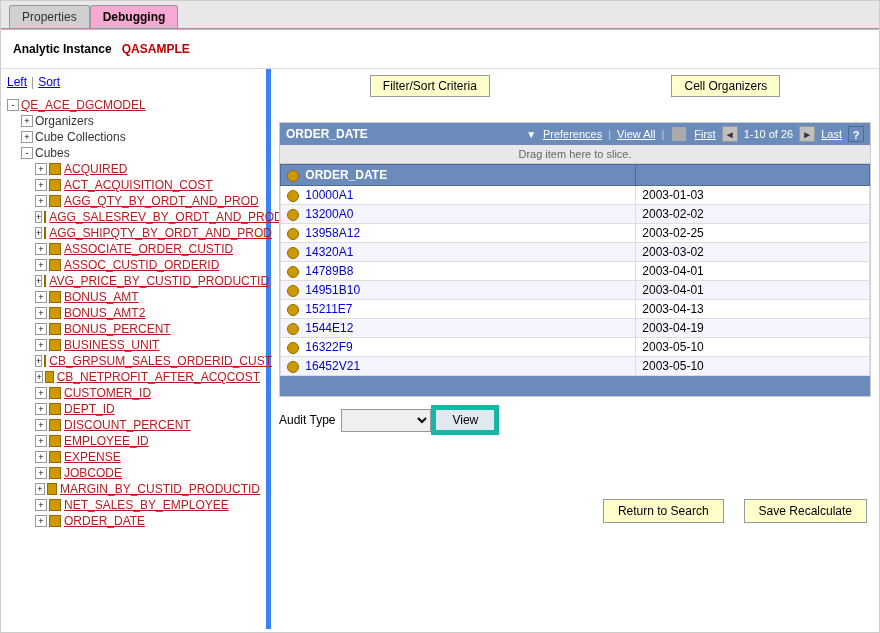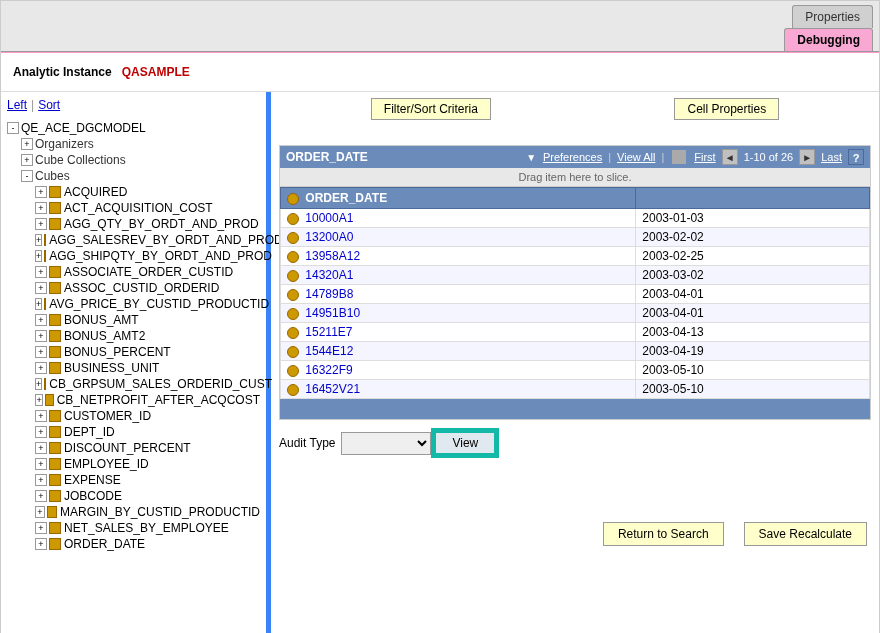--- a/index.html
+++ b/index.html
@@ -1,21 +1,21 @@
 <!DOCTYPE html>
 <html><head>
   <meta charset="utf-8">
   <style>
     * { box-sizing: border-box; margin: 0; padding: 0; }
     body { font-family: Arial, sans-serif; font-size: 12px; background: #f0f0f0; }
 
     .main-container { width: 880px; min-height: 633px; background: #fff; border: 1px solid #ccc; }
 
     
-    .tab-bar { display: flex; align-items: flex-end; padding: 4px 6px 0 6px; background: #e8e8e8; border-bottom: 1px solid #999; flex-direction: column; }
+    .tab-bar { display: flex; align-items: flex-end; padding: 4px 6px 0 6px; background: #e8e8e8; border-bottom: 1px solid #999; }
     .tab { padding: 4px 12px; border: 1px solid #999; border-bottom: none; cursor: pointer; font-size: 12px; border-radius: 3px 3px 0 0; }
     .tab.active { background: #f9a8d4; color: #000; font-weight: bold; }
     .tab.inactive { background: #d0d0d0; color: #333; margin-left: 2px; }
 
     
     .top-area { padding: 8px 12px; border-bottom: 1px solid #ddd; }
     .analytic-instance { font-size: 12px; margin-bottom: 4px; }
     .analytic-instance span { font-weight: bold; color: #000; }
 
     
@@ -26,21 +26,21 @@
 
     
     .left-panel { width: 270px; border-right: 5px solid #3b82f6; padding: 6px; min-height: 560px; }
     .left-right-tabs { display: flex; gap: 4px; margin-bottom: 8px; font-size: 12px; }
     .lr-tab { cursor: pointer; color: #0000cc; text-decoration: underline; }
     .lr-separator { color: #999; }
 
     
     .tree { font-size: 12px; }
     .tree-item { display: flex; align-items: center; padding: 1px 0; }
-    .tree-label { color: #000000; cursor: pointer; }
+    .tree-label { color: #b91c1c; cursor: pointer; text-decoration: underline; }
     .tree-label.plain { color: #333; text-decoration: none; cursor: default; }
     .tree-expand { width: 12px; height: 12px; border: 1px solid #999; display: inline-flex; align-items: center; justify-content: center; font-size: 9px; cursor: pointer; margin-right: 2px; background: #fff; }
     .tree-level-1 { padding-left: 14px; }
     .tree-level-2 { padding-left: 28px; }
     .cube-icon { display: inline-block; width: 12px; height: 12px; background: #cc9900; border: 1px solid #996600; margin-right: 3px; }
 
     
     .right-panel { flex: 1; padding: 6px 8px; }
 
     
@@ -257,21 +257,21 @@
           <span class="cube-icon"></span>
           <span class="tree-label">ORDER_DATE</span>
         </div>
       </div>
     </div>
 
     <div class="right-panel">
 
       <div class="filter-row">
         <button class="filter-btn">Filter/Sort Criteria</button>
-        <button class="filter-btn">Cell Properties</button>
+        <button class="filter-btn">Cell Organizers</button>
       </div>
 
       <div class="grid-container">
 
         <div class="grid-header-bar">
           <span class="grid-header-title">ORDER_DATE</span>
           <span class="sort-icon">▼</span>
           &nbsp;&nbsp;
           <div class="grid-header-links">
             <a>Preferences</a>

